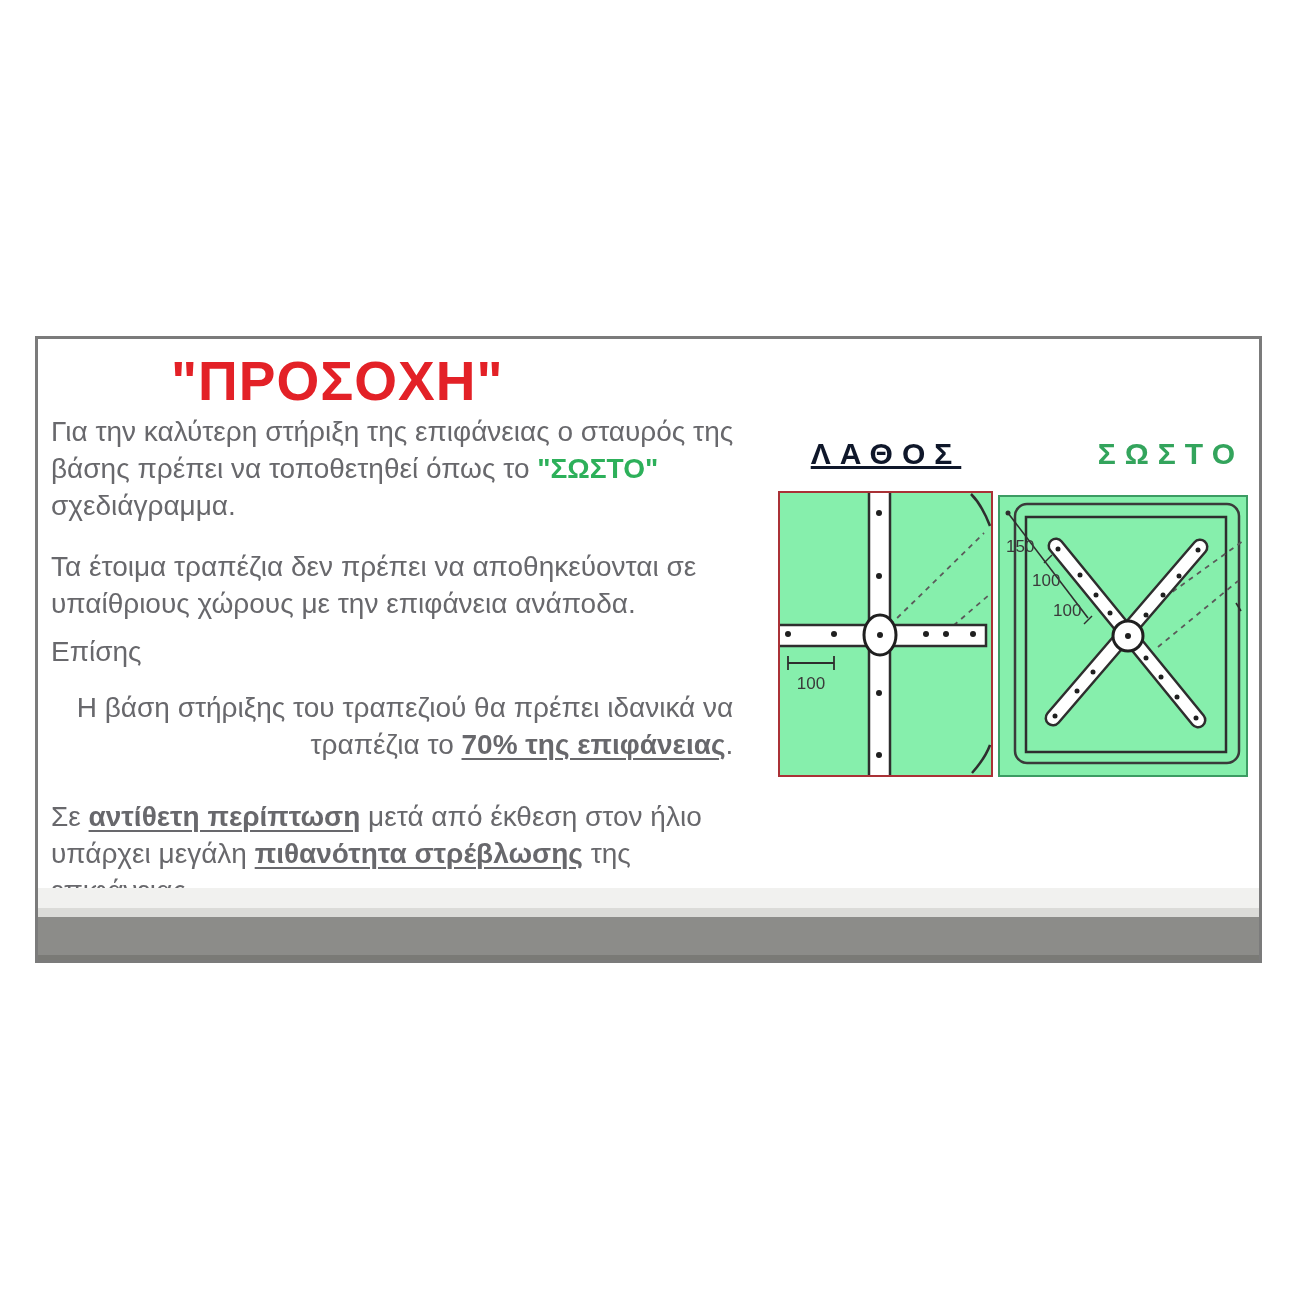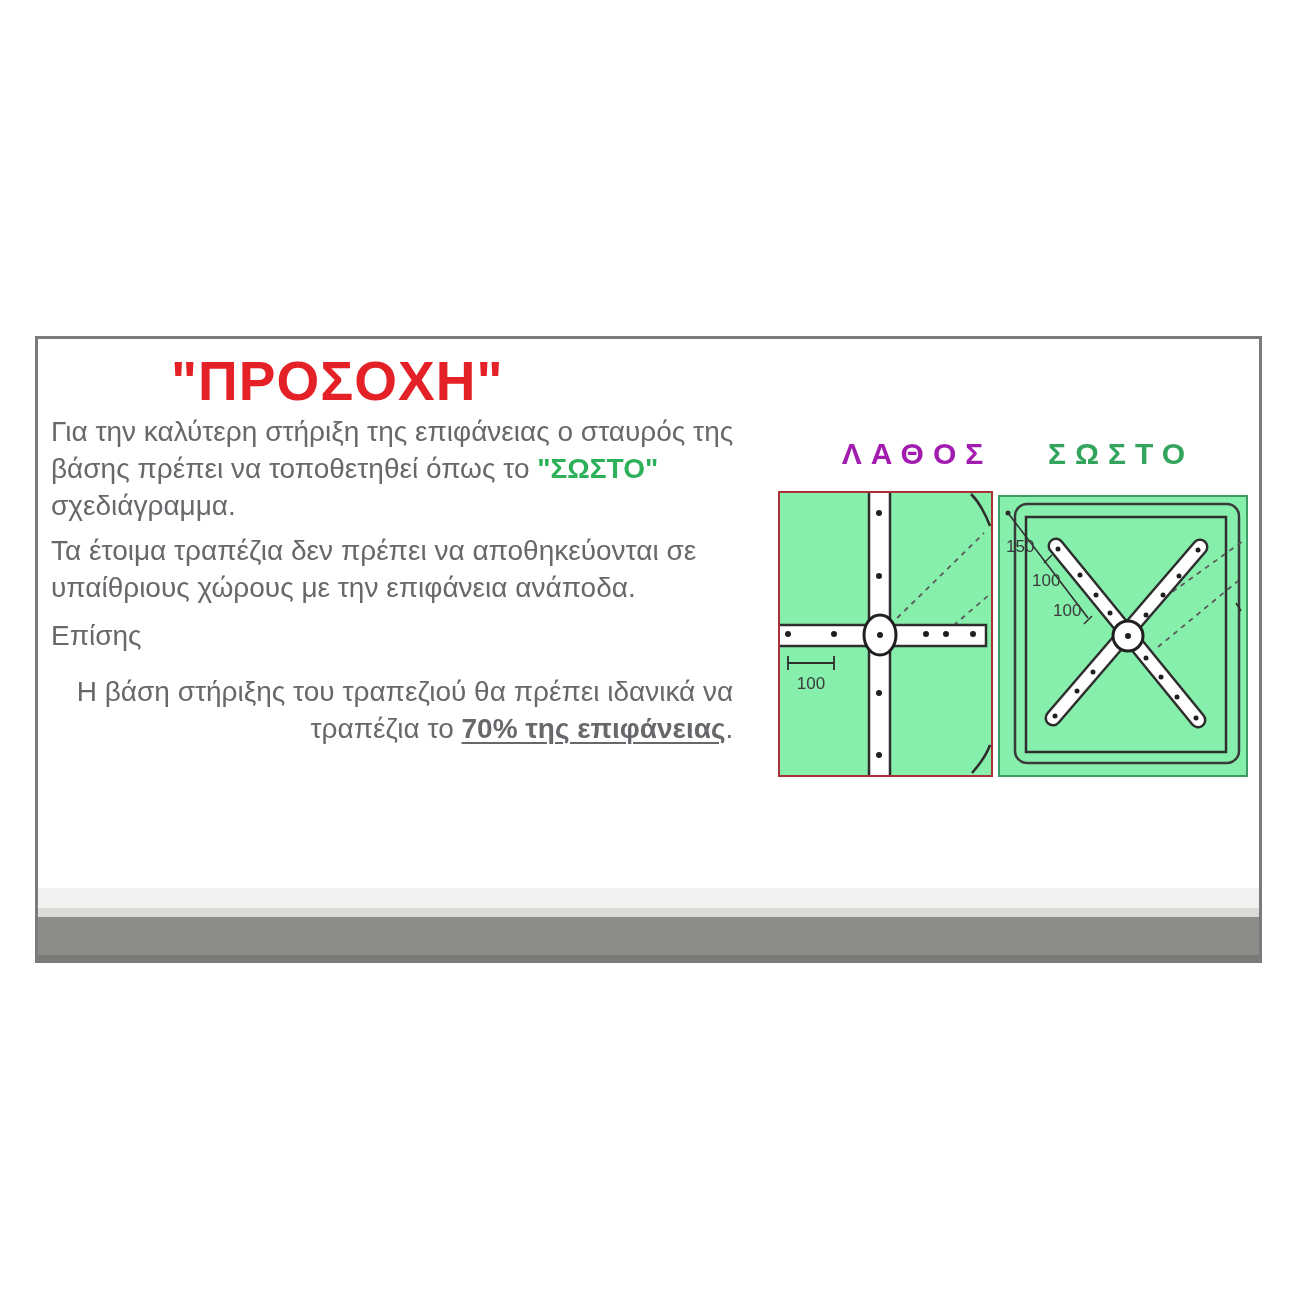--- a/index.html
+++ b/index.html
@@ -5,31 +5,31 @@
   html,body{margin:0;padding:0;background:#ffffff;}
   .page{position:relative;width:1300px;height:1300px;background:#ffffff;overflow:hidden;
         font-family:"Liberation Sans","DejaVu Sans",sans-serif;}
   .slide-box{position:absolute;left:35px;top:336px;width:1227px;height:627px;
              box-sizing:border-box;border:3px solid #7b7b7b;background:#ffffff;}
   .attention-title{position:absolute;left:133px;top:10px;font-size:55px;font-weight:bold;
                    color:#e32127;letter-spacing:1px;white-space:pre;}
   .text-block{position:absolute;left:13px;top:74px;font-size:28px;line-height:37px;
               color:#68686c;}
   .para{margin:0;}
-  .para + .para{margin-top:8px;}
+  .para + .para{margin-top:24px;}
   .para.p2{margin-top:11px;}
   .para.p3{margin-top:19px;text-align:right;}
   .para.p4{margin-top:35px;}
   .ln{display:block;white-space:pre;}
   .seg-green{color:#2db05a;font-weight:bold;}
   .seg-bu{font-weight:bold;text-decoration:underline;text-decoration-thickness:2px;text-underline-offset:4px;}
   .diagram-label{position:absolute;top:98px;font-size:30px;font-weight:bold;
                  letter-spacing:9px;text-align:center;white-space:pre;}
-  .label-wrong{left:771px;width:216px;color:#a21caf;}
-  .label-correct{left:960px;width:246px;color:#33a45c;}
+  .label-wrong{left:740px;width:216px;color:#0f172a;text-decoration:underline;}
+  .label-correct{left:960px;width:246px;color:#33a45c;text-align:right;}
   .diagram-box{position:absolute;box-sizing:border-box;background:#86efac;}
   .box-wrong{left:740px;top:152px;width:215px;height:286px;border:2px solid #aa3136;}
   .box-correct{left:960px;top:156px;width:250px;height:282px;border:2px solid #3c9c63;}
   .diagram-box svg{display:block;width:100%;height:100%;}
   .footer-strip-light{position:absolute;left:0;bottom:52px;width:100%;height:20px;background:#f1f1ef;}
   .footer-strip-mid{position:absolute;left:0;bottom:43px;width:100%;height:9px;background:#dbdbd8;}
   .footer-bar-gray{position:absolute;left:0;bottom:5px;width:100%;height:38px;background:#8c8c89;}
   .footer-bar-dark{position:absolute;left:0;bottom:0;width:100%;height:5px;background:#7a7a76;}
   .sketch{stroke:#2e2e2e;fill:none;}
   .dim-text{font-family:"Liberation Sans","DejaVu Sans",sans-serif;font-size:17px;fill:#3a3a3a;}
@@ -51,20 +51,25 @@
       <p class="para p1">
         <span class="ln"><span>Τα έτοιμα τραπέζια δεν πρέπει να αποθηκεύονται σε</span></span>
         <span class="ln"><span>υπαίθριους χώρους με την επιφάνεια ανάποδα.</span></span>
       </p>
       <p class="para p2">
         <span class="ln"><span>Επίσης</span></span>
       </p>
       <p class="para p3">
         <span class="ln"><span>Η βάση στήριξης του τραπεζιού θα πρέπει ιδανικά να</span></span>
         <span class="ln"><span>τραπέζια το </span><span class="seg-bu">70% της επιφάνειας</span><span>.</span></span>
+      </p>
+      <p class="para p4">
+        <span class="ln"><span>Σε </span><span class="seg-bu">αντίθετη περίπτωση</span><span> μετά από έκθεση στον ήλιο</span></span>
+        <span class="ln"><span>υπάρχει μεγάλη </span><span class="seg-bu">πιθανότητα στρέβλωσης</span><span> της</span></span>
+        <span class="ln"><span>επιφάνειας.</span></span>
       </p>
     </div>
 
     <div class="diagram-label label-wrong">ΛΑΘΟΣ</div>
     <div class="diagram-label label-correct">ΣΩΣΤΟ</div>
 
     <div class="diagram-box box-wrong">
       <svg viewBox="0 0 211 282">
 
         <path class="sketch" d="M 191 1 C 199 9 205 20 210 33" stroke-width="2.5"></path>

